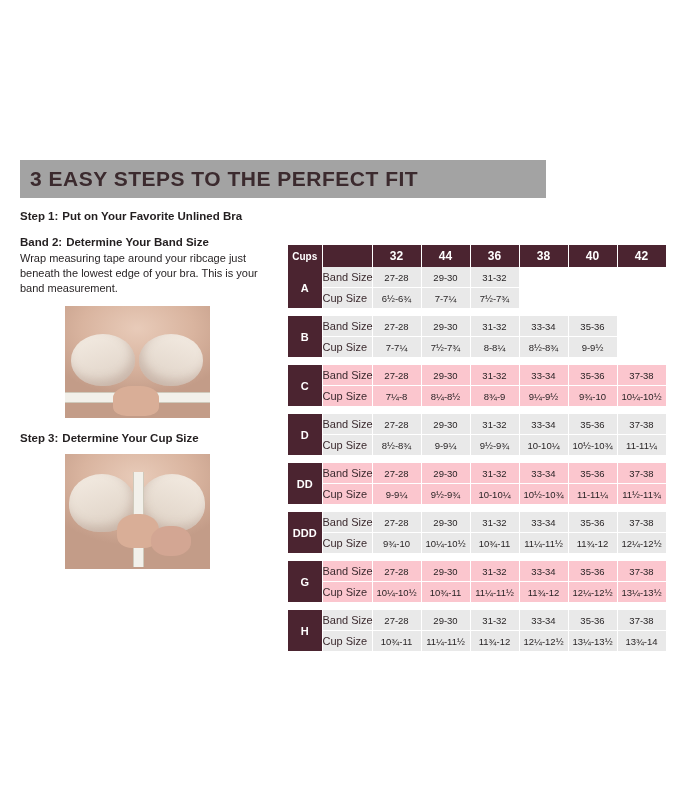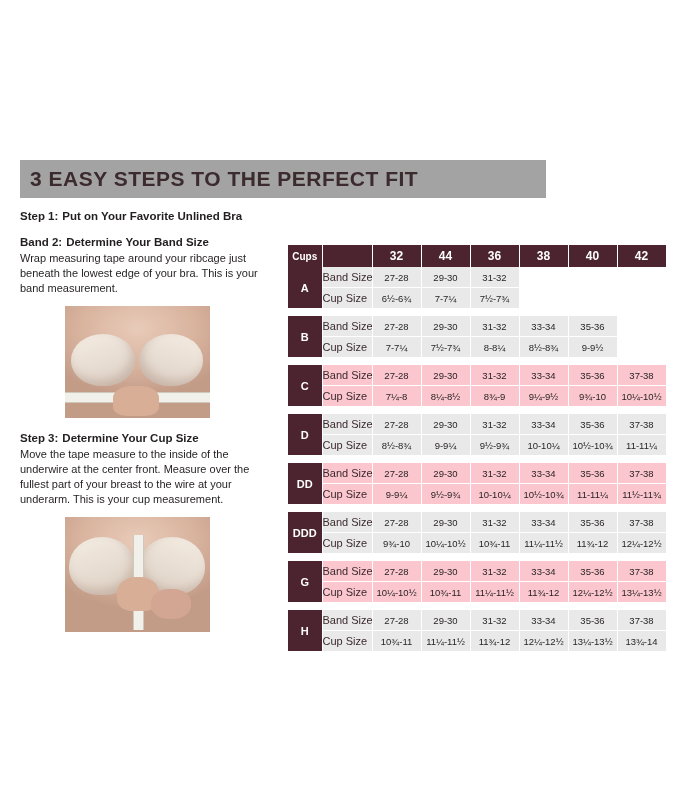--- a/index.html
+++ b/index.html
@@ -249,21 +249,20 @@
         <div class="bra bra-right"></div>
         <div class="bra tape"></div>
         <div class="bra hand"></div>
       </div>
     </div>
 
     <div class="step-block" style="margin-top:14px;">
       <div class="step-head">
         <span class="step-label">Step 3:</span><span>Determine Your Cup Size</span>
       </div>
-      <div class="step-body">Move the tape measure to the inside of the underwire at the center front. Measure over the fullest part of your breast to the wire at your underarm. This is your cup measurement.</div>
       <div class="photo p2">
         <div class="skin"></div>
         <div class="bra bra-left"></div>
         <div class="bra bra-right"></div>
         <div class="bra tape-v"></div>
         <div class="bra hand"></div>
         <div class="bra hand2"></div>
       </div>
     </div>
 

